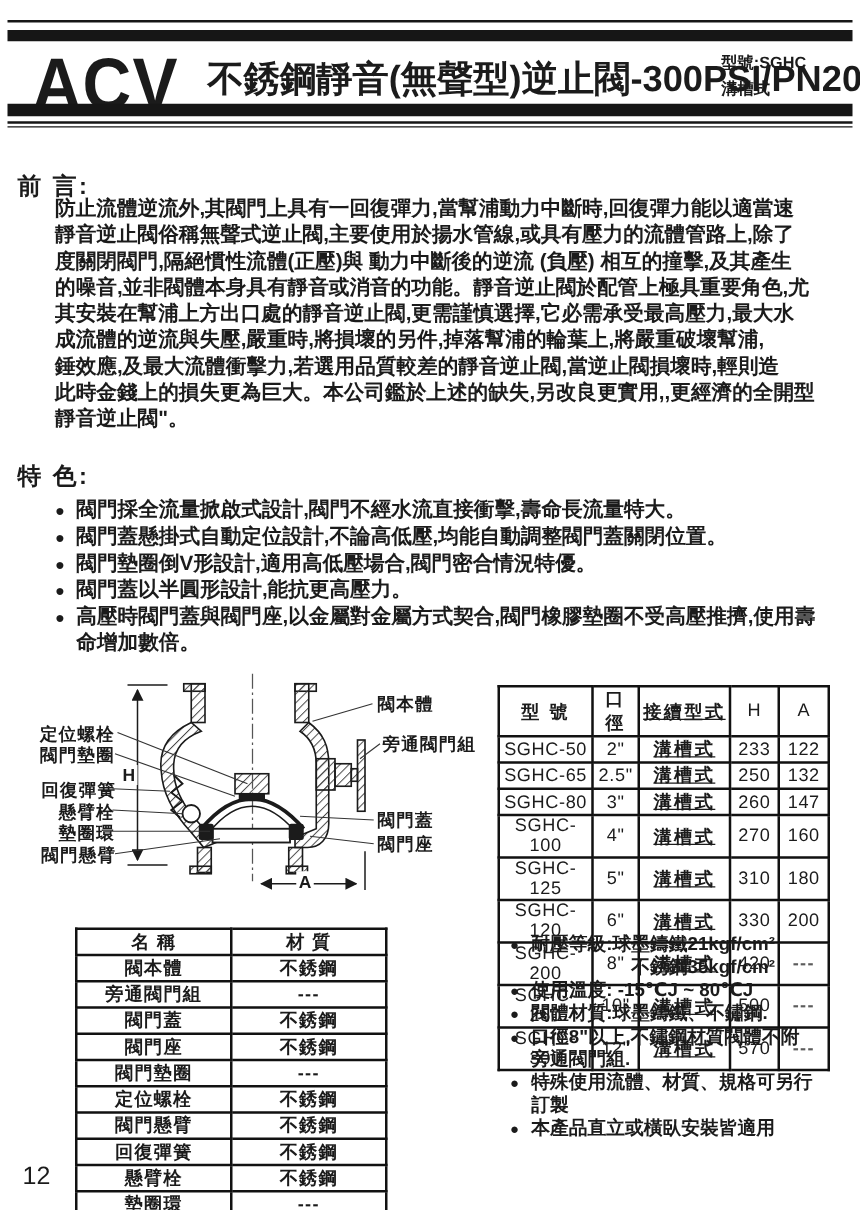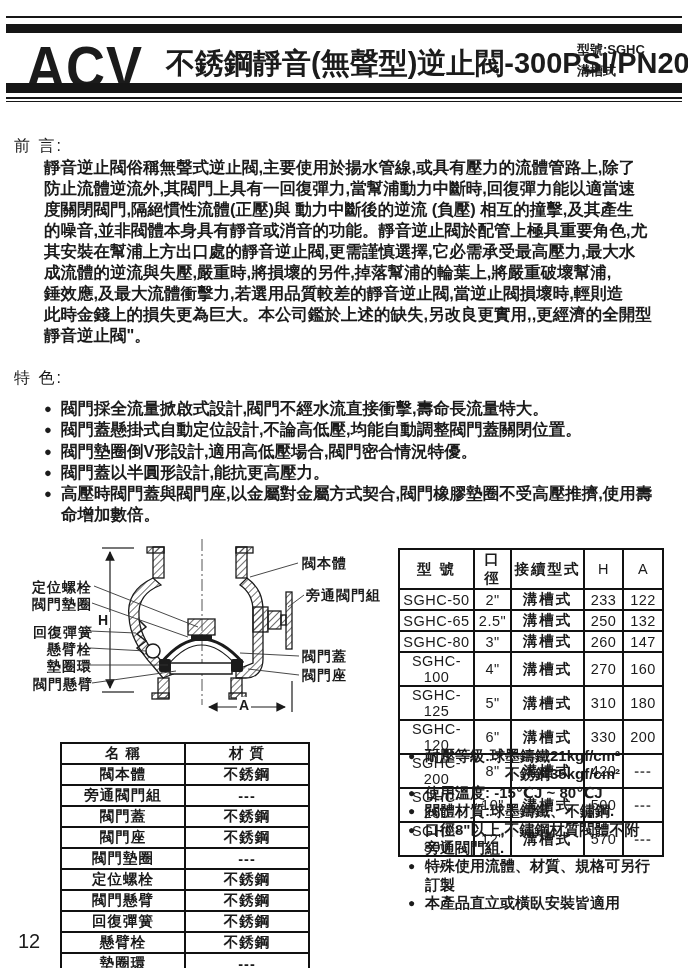--- a/index.html
+++ b/index.html
@@ -5,40 +5,40 @@
   html,body{margin:0;padding:0;background:#e8e8e8;}
   .page{position:relative;width:688px;height:968px;background:#ffffff;overflow:hidden;
         font-family:"Liberation Sans","DejaVu Sans",sans-serif;color:#1b1b1b;}
   .abs{position:absolute;}
   .rule{position:absolute;left:6px;right:6px;background:#161616;}
   
   .logo{font-size:54px;font-weight:900;letter-spacing:1px;transform:scaleY(1.08);transform-origin:top;}
   .doc-title{font-size:29px;font-weight:800;letter-spacing:0px;white-space:nowrap;}
   .model{font-size:13px;font-weight:700;line-height:21px;white-space:nowrap;}
   
-  .sec-h{font-size:16px;font-weight:400;letter-spacing:2px;}
+  .sec-h{font-size:19px;font-weight:700;letter-spacing:2px;}
   
   .para{font-size:16.5px;font-weight:700;line-height:21px;}
   .para div{white-space:nowrap;}
   
   .feat{font-size:16.5px;font-weight:700;line-height:21.3px;}
   .feat-line{display:flex;white-space:nowrap;}
   .feat-line .blt{width:17px;font-size:13px;}
   .feat-line.cont{padding-left:17px;}
   
   .notes{font-size:15px;font-weight:800;line-height:18.4px;}
   .note-line{display:flex;white-space:nowrap;}
   .note-line .blt{width:17px;font-size:12px;}
   .note-line.cont{padding-left:17px;}
   .note-line.cont2{padding-left:97px;align-items:flex-end;}
   
   table{border-collapse:collapse;table-layout:fixed;}
   td{border:2px solid #111;text-align:center;padding:0;height:15px;overflow:hidden;}
   .spec td{font-size:14.5px;font-weight:400;letter-spacing:0.5px;}
-  .spec td:nth-child(3){font-weight:700;letter-spacing:2px;}
+  .spec td:nth-child(3){font-weight:700;letter-spacing:2px;text-decoration:underline;}
   .spec tr:first-child td{font-weight:700;letter-spacing:2px;}
   .spec tr:first-child td:nth-child(n+4){font-weight:400;letter-spacing:0.5px;}
   .spec td.dash{color:#5c5c5c;font-weight:700;letter-spacing:1px;}
   .mat td{font-size:14.5px;font-weight:700;letter-spacing:1px;height:13.3px;}
   
   .dia-label{position:absolute;font-size:14px;font-weight:700;letter-spacing:1px;white-space:nowrap;}
   .dia-dim{position:absolute;font-size:14px;font-weight:700;background:#fff;padding:0 2px;}
   .pageno{font-size:20px;font-weight:400;}
 </style>
 </head>
@@ -55,22 +55,22 @@
     <div>型號:SGHC</div>
     <div>溝槽式</div>
   </div>
 
   <div class="rule" style="top:83px;height:10px;"></div>
   <div class="rule" style="top:97px;height:2px;"></div>
   <div class="rule" style="top:101px;height:1px;"></div>
 
   <div class="abs sec-h" style="left:14px;top:136px;">前 言:</div>
   <div class="abs para" style="left:44px;top:157px;width:636px;">
+    <div>防止流體逆流外,其閥門上具有一回復彈力,當幫浦動力中斷時,回復彈力能以適當速</div>
     <div>靜音逆止閥俗稱無聲式逆止閥,主要使用於揚水管線,或具有壓力的流體管路上,除了</div>
-    <div>防止流體逆流外,其閥門上具有一回復彈力,當幫浦動力中斷時,回復彈力能以適當速</div>
     <div>度關閉閥門,隔絕慣性流體(正壓)與 動力中斷後的逆流 (負壓) 相互的撞擊,及其產生</div>
     <div>的噪音,並非閥體本身具有靜音或消音的功能。靜音逆止閥於配管上極具重要角色,尤</div>
     <div>其安裝在幫浦上方出口處的靜音逆止閥,更需謹慎選擇,它必需承受最高壓力,最大水</div>
     <div>成流體的逆流與失壓,嚴重時,將損壞的另件,掉落幫浦的輪葉上,將嚴重破壞幫浦,</div>
     <div>錘效應,及最大流體衝擊力,若選用品質較差的靜音逆止閥,當逆止閥損壞時,輕則造</div>
     <div>此時金錢上的損失更為巨大。本公司鑑於上述的缺失,另改良更實用,,更經濟的全開型</div>
     <div>靜音逆止閥"。</div>
   </div>
 
   <div class="abs sec-h" style="left:14px;top:368px;">特 色:</div>

